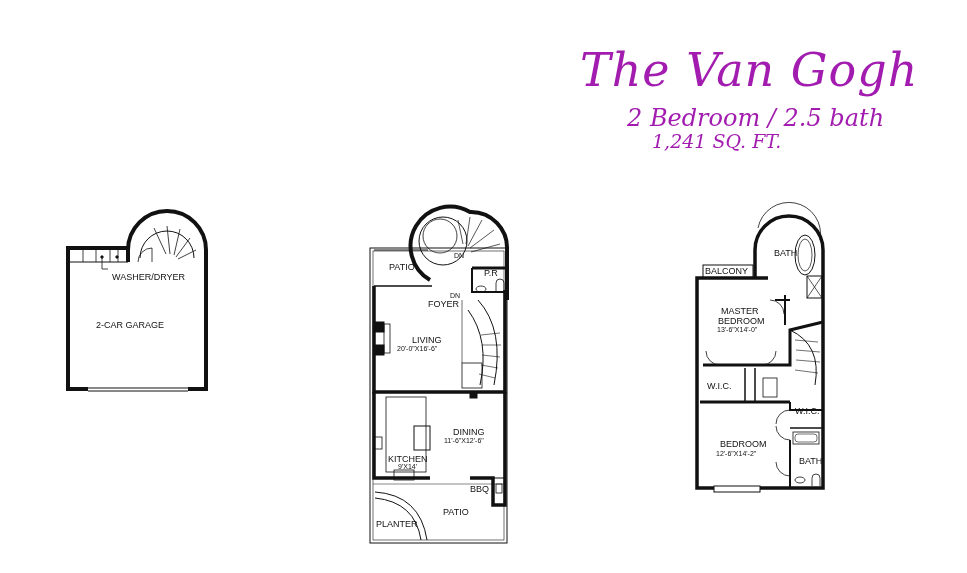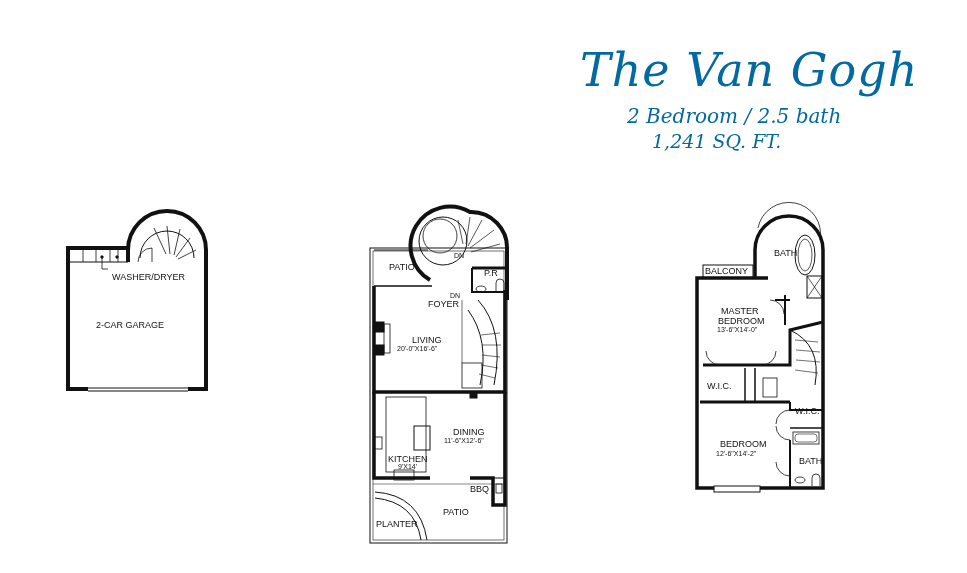--- a/index.html
+++ b/index.html
@@ -1,19 +1,19 @@
 <!DOCTYPE html>
 <html><head>
   <meta charset="utf-8">
   <style>
     html, body { margin: 0; padding: 0; background: #ffffff; }
     body { width: 967px; height: 573px; position: relative; overflow: hidden; font-family: "Liberation Sans", sans-serif; color: #111; }
-    .title-block { position: absolute; left: 580px; top: 44px; font-family: "DejaVu Serif", serif; font-style: italic; color: #0369a1; }
+    .title-block { position: absolute; left: 580px; top: 44px; font-family: "DejaVu Serif", serif; font-style: italic; color: #a21caf; }
     .title { font-size: 46px; line-height: 52px; letter-spacing: 1px; white-space: nowrap; }
-    .sub1 { position: absolute; left: 47px; top: 60px; font-size: 20px; white-space: nowrap; }
+    .sub1 { position: absolute; left: 47px; top: 60px; font-size: 24px; white-space: nowrap; }
     .sub2 { position: absolute; left: 72px; top: 86px; font-size: 19px; white-space: nowrap; }
     svg.plan { position: absolute; left: 0; top: 0; }
     .lbl { font-family: "Liberation Sans", sans-serif; font-size: 9px; fill: #111; }
     .dim { font-family: "Liberation Sans", sans-serif; font-size: 7px; fill: #111; }
   </style>
 </head>
 <body>
 
 <div class="title-block">
   <div class="title">The Van Gogh</div>

